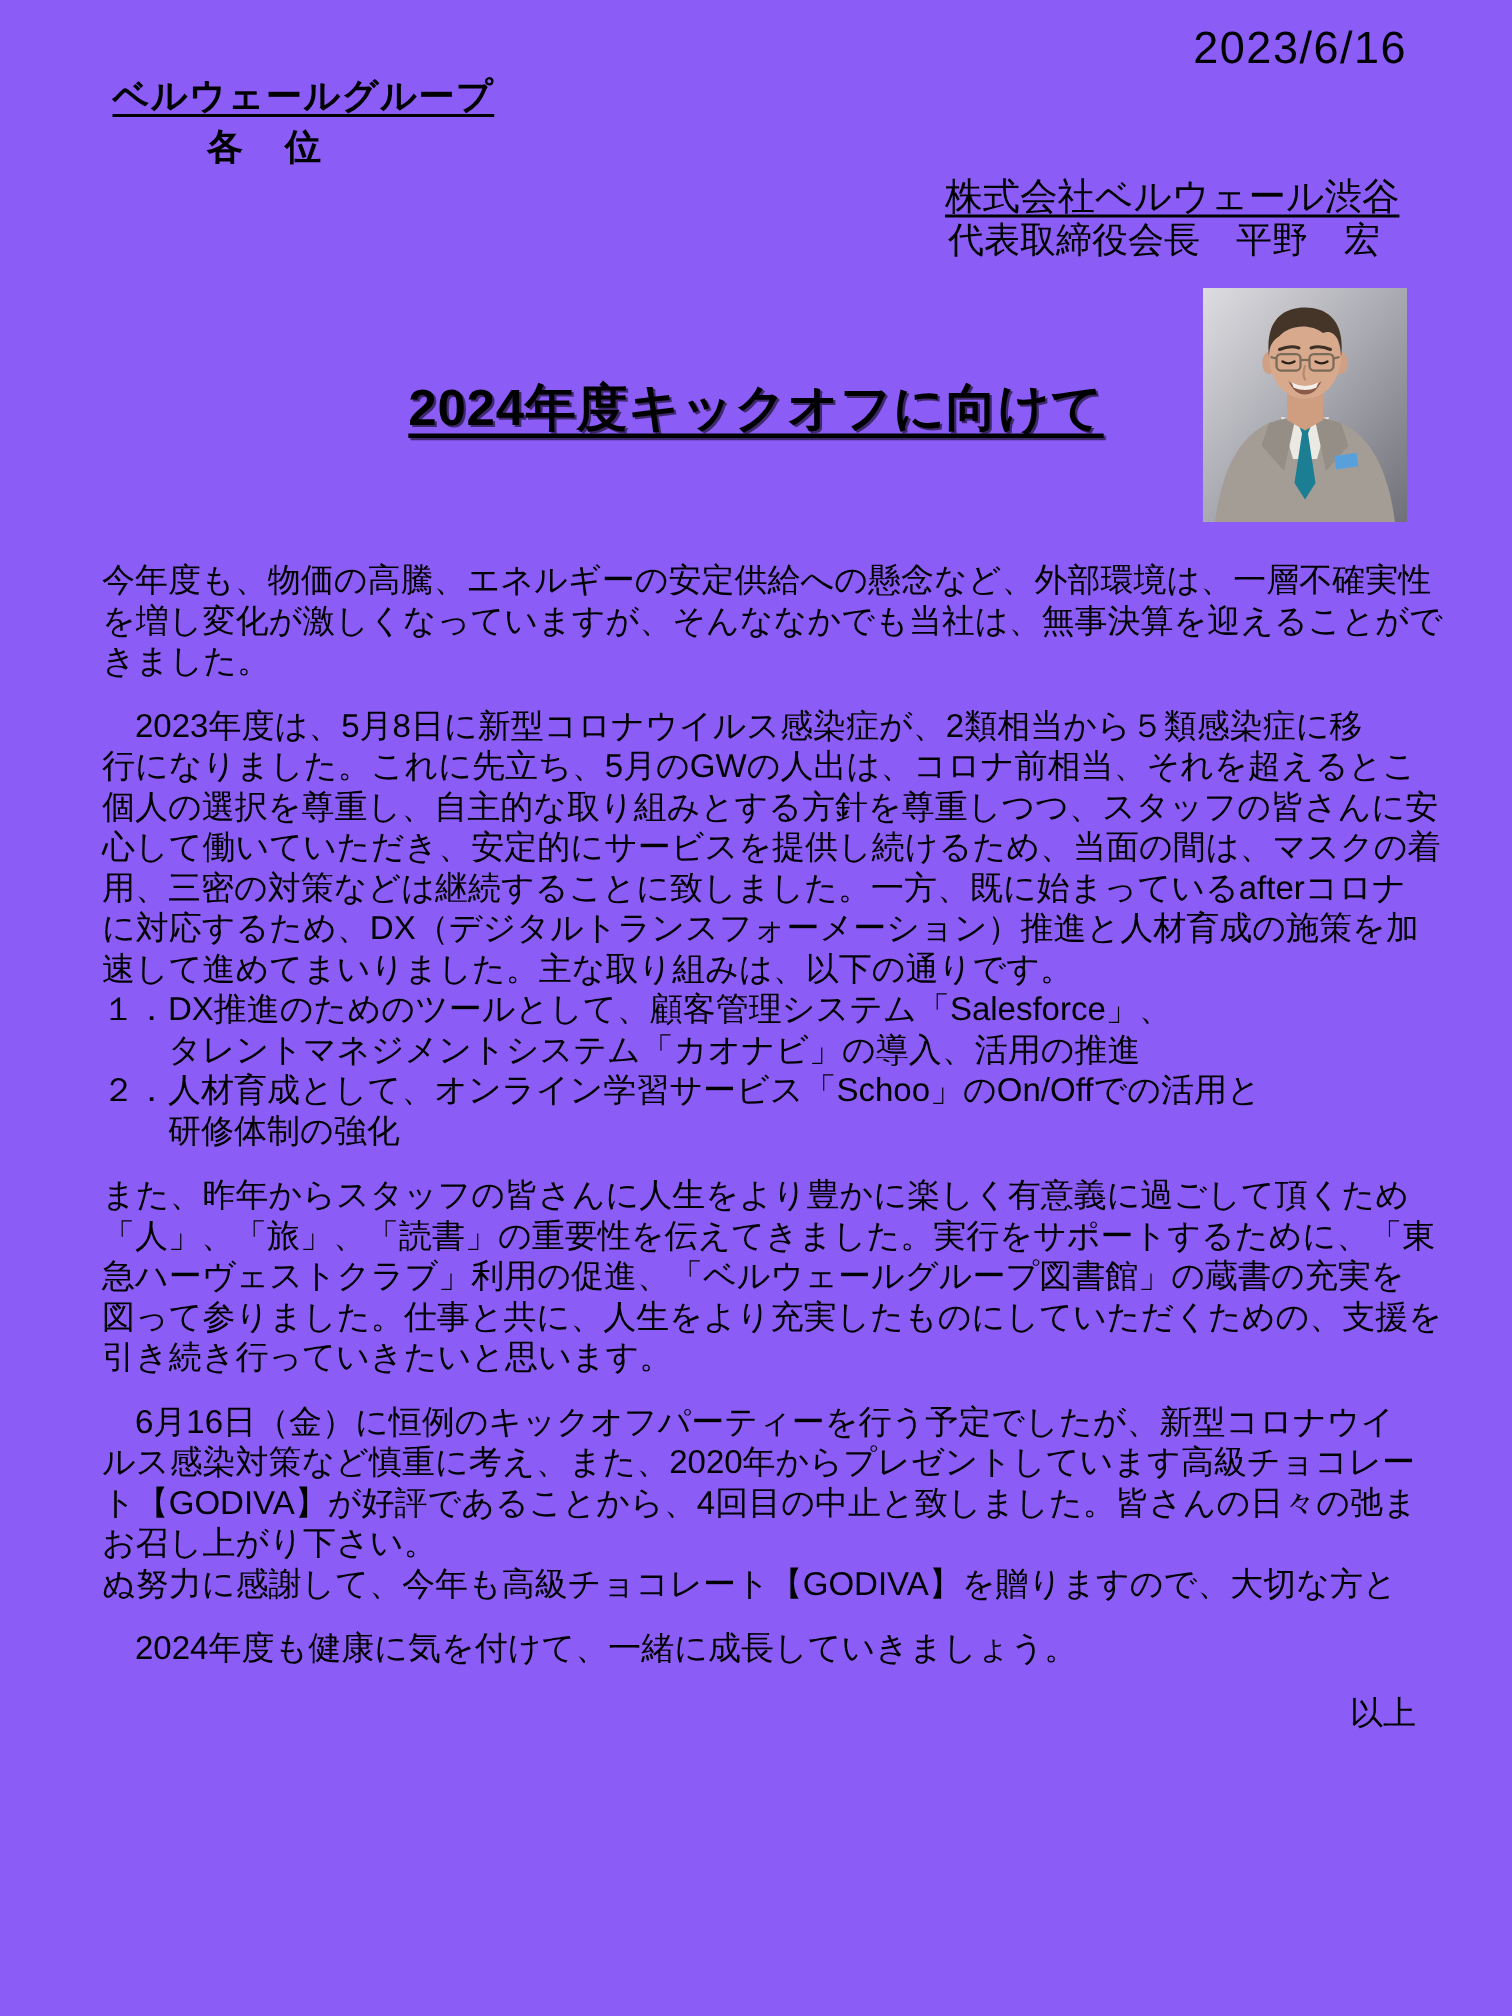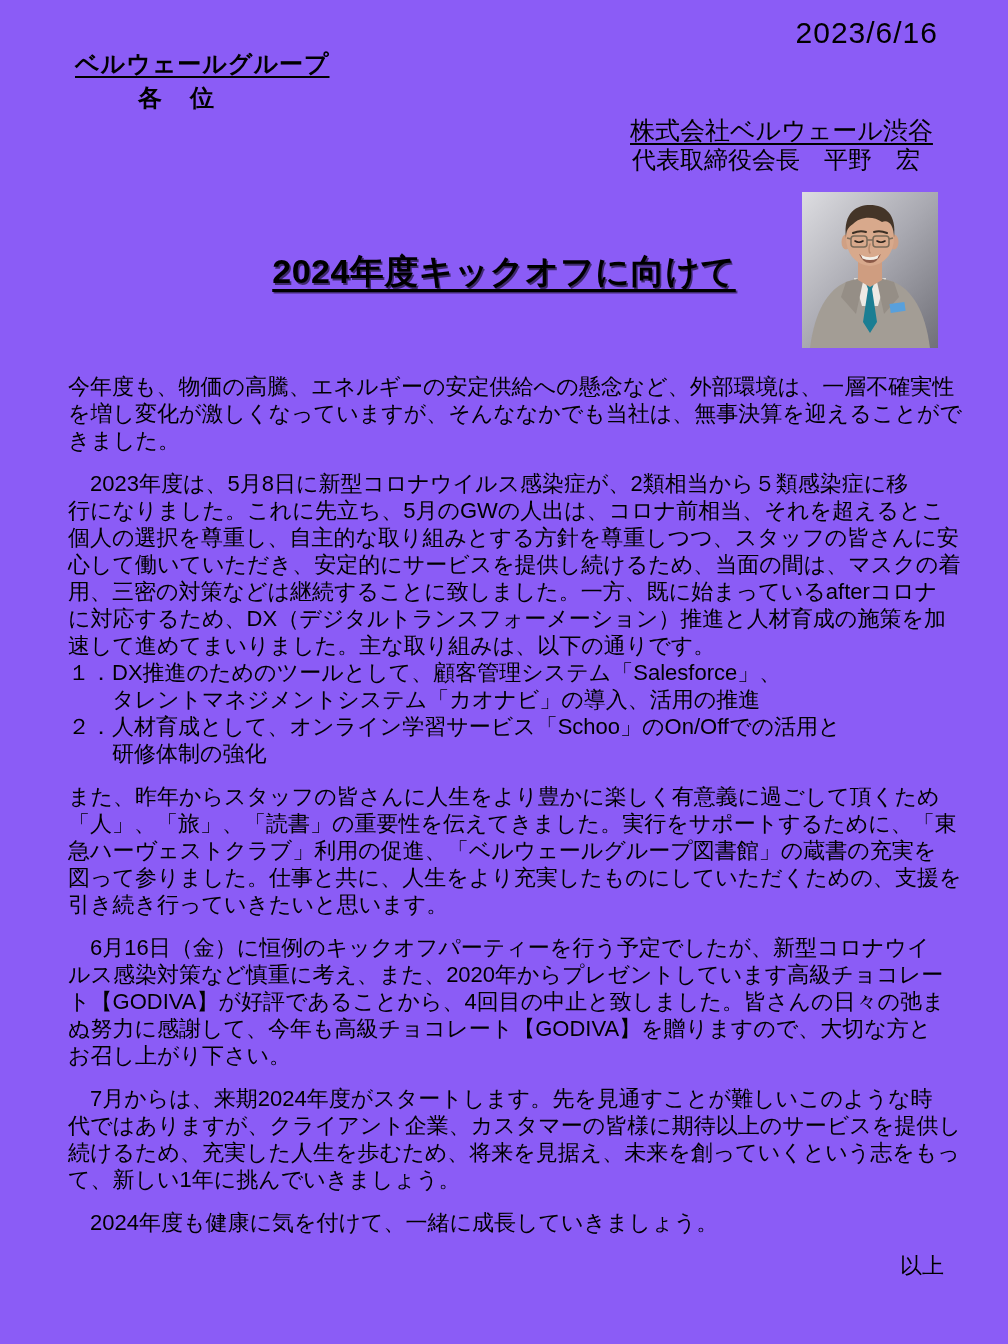--- a/index.html
+++ b/index.html
@@ -154,30 +154,24 @@
       <div class="line">「人」、「旅」、「読書」の重要性を伝えてきました。実行をサポートするために、「東</div>
       <div class="line">急ハーヴェストクラブ」利用の促進、「ベルウェールグループ図書館」の蔵書の充実を</div>
       <div class="line">図って参りました。仕事と共に、人生をより充実したものにしていただくための、支援を</div>
       <div class="line">引き続き行っていきたいと思います。</div>
     </div>
 
     <div class="para">
       <div class="line">　6月16日（金）に恒例のキックオフパーティーを行う予定でしたが、新型コロナウイ</div>
       <div class="line">ルス感染対策など慎重に考え、また、2020年からプレゼントしています高級チョコレー</div>
       <div class="line">ト【GODIVA】が好評であることから、4回目の中止と致しました。皆さんの日々の弛ま</div>
+      <div class="line">お召し上がり下さい。</div>
       <div class="line">ぬ努力に感謝して、今年も高級チョコレート【GODIVA】を贈りますので、大切な方と</div>
-      <div class="line">お召し上がり下さい。</div>
     </div>
 
-    <div class="para">
-      <div class="line">　7月からは、来期2024年度がスタートします。先を見通すことが難しいこのような時</div>
-      <div class="line">代ではありますが、クライアント企業、カスタマーの皆様に期待以上のサービスを提供し</div>
-      <div class="line">続けるため、充実した人生を歩むため、将来を見据え、未来を創っていくという志をもっ</div>
-      <div class="line">て、新しい1年に挑んでいきましょう。</div>
-    </div>
 
     <div class="para">
       <div class="line">　2024年度も健康に気を付けて、一緒に成長していきましょう。</div>
     </div>
 
     <div class="closing">以上</div>
 
   </div>
 
 </div>

